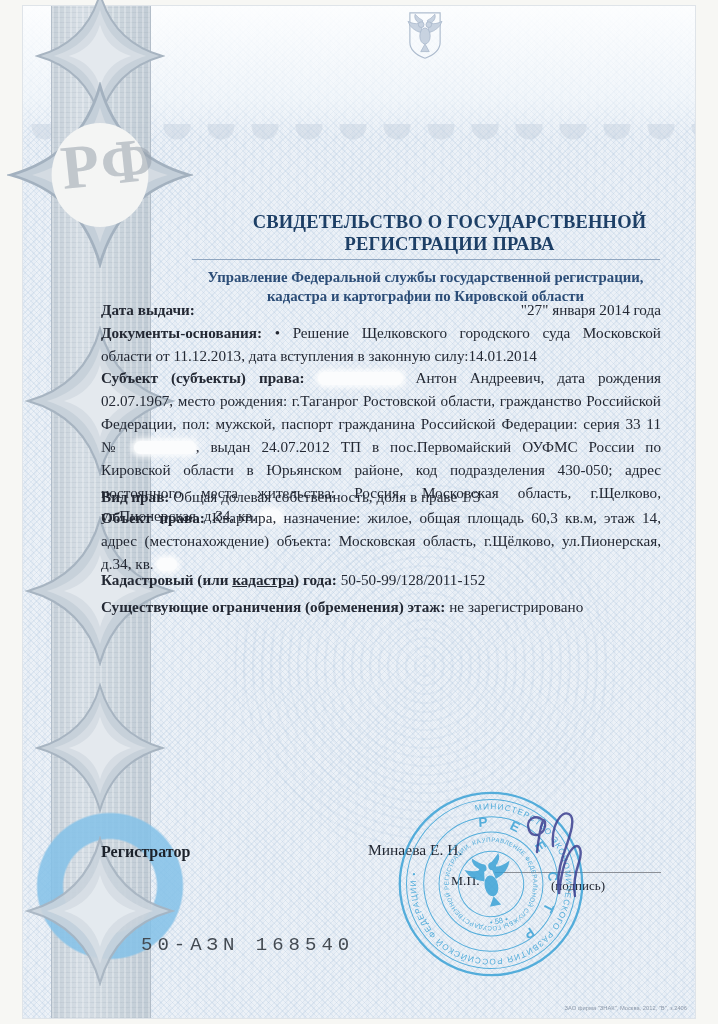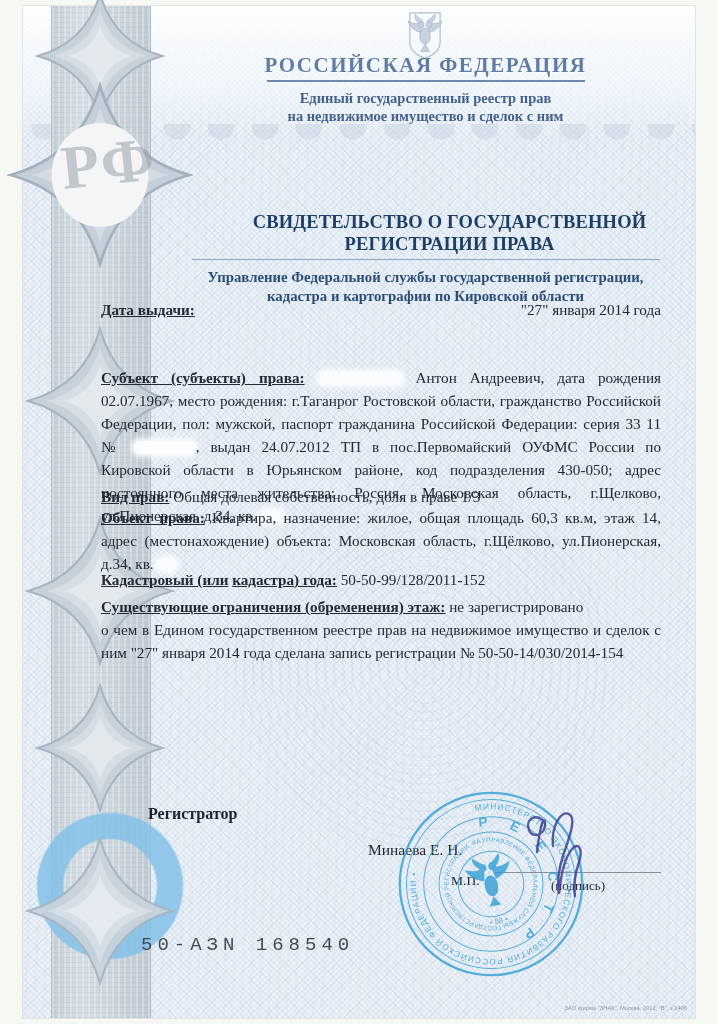--- a/index.html
+++ b/index.html
@@ -59,28 +59,28 @@
   .registry{font:bold 14.5px/18px "Liberation Serif",serif;color:#44618c;}
   .titleblock{position:absolute;left:110px;top:205px;width:585px;text-align:center;}
   .title-main{font:bold 18.5px/1.2 "Liberation Serif",serif;color:#1d3f66;letter-spacing:.2px;margin-left:48px;}
   .title-rule{width:468px;height:1px;background:#8fa5bf;margin:4px auto 8px auto;}
   .authority{font:bold 14.8px/19px "Liberation Serif",serif;color:#2c4d77;}
   .p{
     position:absolute;left:78px;width:560px;
     font:15.2px/23px "Liberation Serif",serif;color:#232833;text-align:justify;
   }
   .p.nj{text-align:left;}
-  .lbl{font-weight:bold;text-decoration:underline;}
+  .lbl{font-weight:bold;}
   .u{text-decoration:underline;font-weight:bold;}
   .row{display:flex;justify-content:space-between;}
   .redact{
     display:inline-block;height:13px;border-radius:7px;background:#fbfcfd;
     box-shadow:0 0 5px 3px rgba(251,252,253,.95);vertical-align:-2px;
   }
-  .registrar{position:absolute;left:78px;top:800px;font:bold 16px/1 "Liberation Serif",serif;color:#1c222b;margin-left:47px;}
+  .registrar{position:absolute;left:78px;top:838px;font:bold 16px/1 "Liberation Serif",serif;color:#1c222b;}
   .regname{position:absolute;left:345px;top:836px;font:15.5px/1 "Liberation Serif",serif;color:#232833;}
   .mp{position:absolute;left:428px;top:868px;font:13.5px/1 "Liberation Serif",serif;color:#232833;}
   .sigline{position:absolute;left:472px;top:866px;width:166px;height:1px;background:#8b8f96;}
   .sigcap{position:absolute;left:472px;top:873px;width:166px;text-align:center;font:13px/1 "Liberation Serif",serif;color:#232833;}
   .signature{position:absolute;left:492px;top:798px;width:95px;height:100px;}
   .stamp{position:absolute;left:372px;top:782px;width:192px;height:192px;transform:rotate(-12deg);opacity:.82;}
   .serial{
     position:absolute;left:118px;top:930px;
     font:19px/1 "Liberation Mono","DejaVu Sans Mono",monospace;
     letter-spacing:5px;color:#434a52;
@@ -150,39 +150,37 @@
     <g fill="#bcc9da" stroke="#8fa2bb" stroke-width="1.5">
       <path d="M42,48 Q20,42 14,24 Q28,31 37,28 Q26,19 29,9 Q38,19 45,22 Z"></path>
       <path d="M58,48 Q80,42 86,24 Q72,31 63,28 Q74,19 71,9 Q62,19 55,22 Z"></path>
       <ellipse cx="50" cy="55" rx="11" ry="17"></ellipse>
       <circle cx="42" cy="31" r="6"></circle>
       <circle cx="58" cy="31" r="6"></circle>
       <path d="M50,72 l-9,16 h18 z"></path>
     </g>
   </svg>
 
-  <div class="hdr">
-    <div class="country">РОССИЙСКАЯ ФЕДЕРАЦИЯ</div>
-    <div class="country-rule"></div>
-    <div class="registry">Единый государственный реестр прав</div>
-    <div class="registry">на недвижимое имущество и сделок с ним</div>
-  </div>
 
   <div class="titleblock">
     <div class="title-main">СВИДЕТЕЛЬСТВО О ГОСУДАРСТВЕННОЙ РЕГИСТРАЦИИ ПРАВА</div>
     <div class="title-rule"></div>
     <div class="authority">Управление Федеральной службы государственной регистрации,</div>
     <div class="authority">кадастра и картографии по Кировской области</div>
   </div>
 
   <div class="p row" style="top:292px">
     <span class="lbl">Дата выдачи:</span>
     <span>"27" января 2014 года</span>
   </div>
 
+  <div class="p" style="top:315px">
+    <span class="lbl">Документы-основания:</span>
+    <span>• Решение Щелковского городского суда Московской области от 11.12.2013, дата вступления в законную силу:14.01.2014</span>
+  </div>
 
   <div class="p" style="top:360px">
     <span class="lbl">Субъект (субъекты) права:</span>
     <span class="redact" style="width:85px"></span>
     <span>Антон Андреевич, дата рождения 02.07.1967, место рождения: г.Таганрог Ростовской области, гражданство Российской Федерации, пол: мужской, паспорт гражданина Российской Федерации: серия 33 11 №</span>
     <span class="redact" style="width:62px"></span><span>, выдан 24.07.2012 ТП в пос.Первомайский ОУФМС России по Кировской области в Юрьянском районе, код подразделения 430-050; адрес постоянного места жительства: Россия, Московская область, г.Щелково, ул.Пионерская, д.34, кв.</span>
     <span class="redact" style="width:22px"></span>
   </div>
 
   <div class="p nj" style="top:479px">
@@ -199,21 +197,20 @@
   <div class="p nj" style="top:562px">
     <span class="lbl">Кадастровый (или</span>&nbsp;<span class="u">кадастра</span><span class="lbl">) года:</span>
     <span>50-50-99/128/2011-152</span>
   </div>
 
   <div class="p nj" style="top:589px">
     <span class="lbl">Существующие ограничения (обременения) этаж:</span>
     <span>не зарегистрировано</span>
   </div>
 
-  <div class="p" style="top:612px">о чем в Едином государственном реестре прав на недвижимое имущество и сделок с ним  "27" января 2014 года сделана запись регистрации № 50-50-14/030/2014-154</div>
 
   <div class="registrar">Регистратор</div>
   <div class="regname">Минаева Е. Н.</div>
   <div class="mp">М.П.</div>
   <div class="sigline"></div>
   <div class="sigcap">(подпись)</div>
 
   <svg class="stamp" viewBox="0 0 200 200">
     <g stroke="#35a0d6" fill="none">
       <circle cx="100" cy="100" r="95" stroke-width="2.4"></circle>

